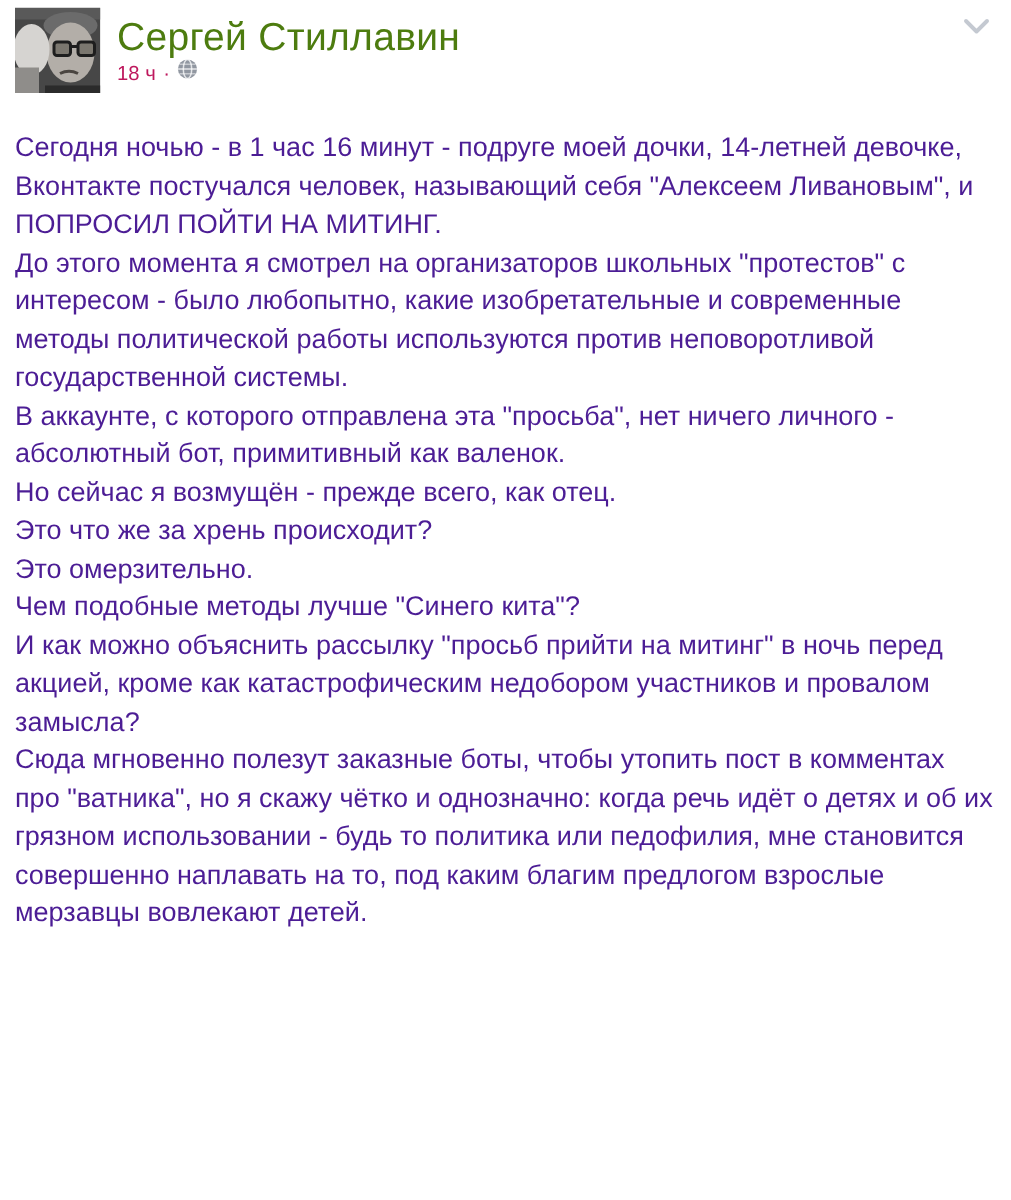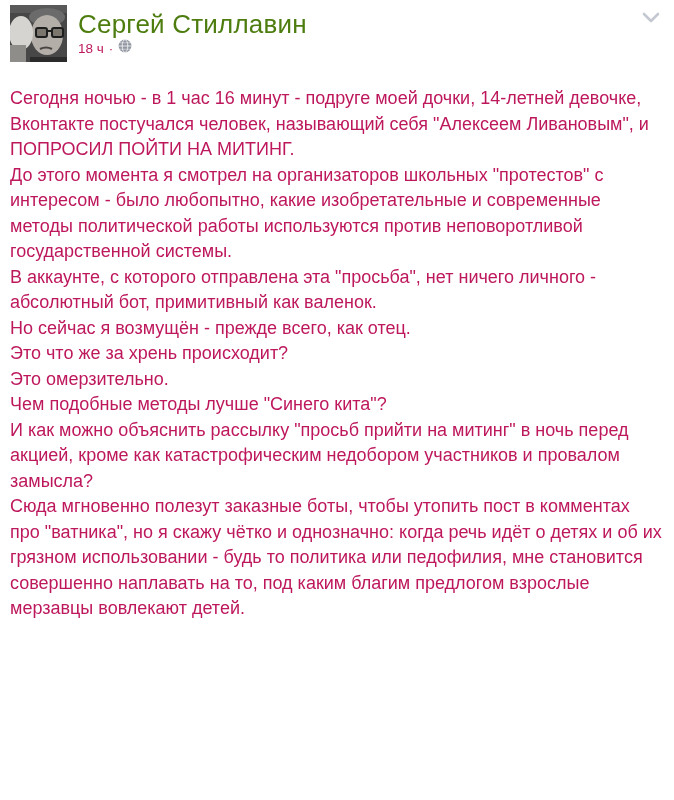--- a/index.html
+++ b/index.html
@@ -64,21 +64,21 @@
     top: 8px;
     width: 22px;
     height: 20px;
     cursor: pointer;
   }
 
   .post-body {
     margin: 24px 12px 0 10px;
     font-size: 18px;
     line-height: 25.5px;
-    color: #be185d;
+    color: #4c1d95;
   }
   .post-body p {
     margin: 0;
   }
 </style>
 </head>
 <body>
 
 <div class="post">
 

